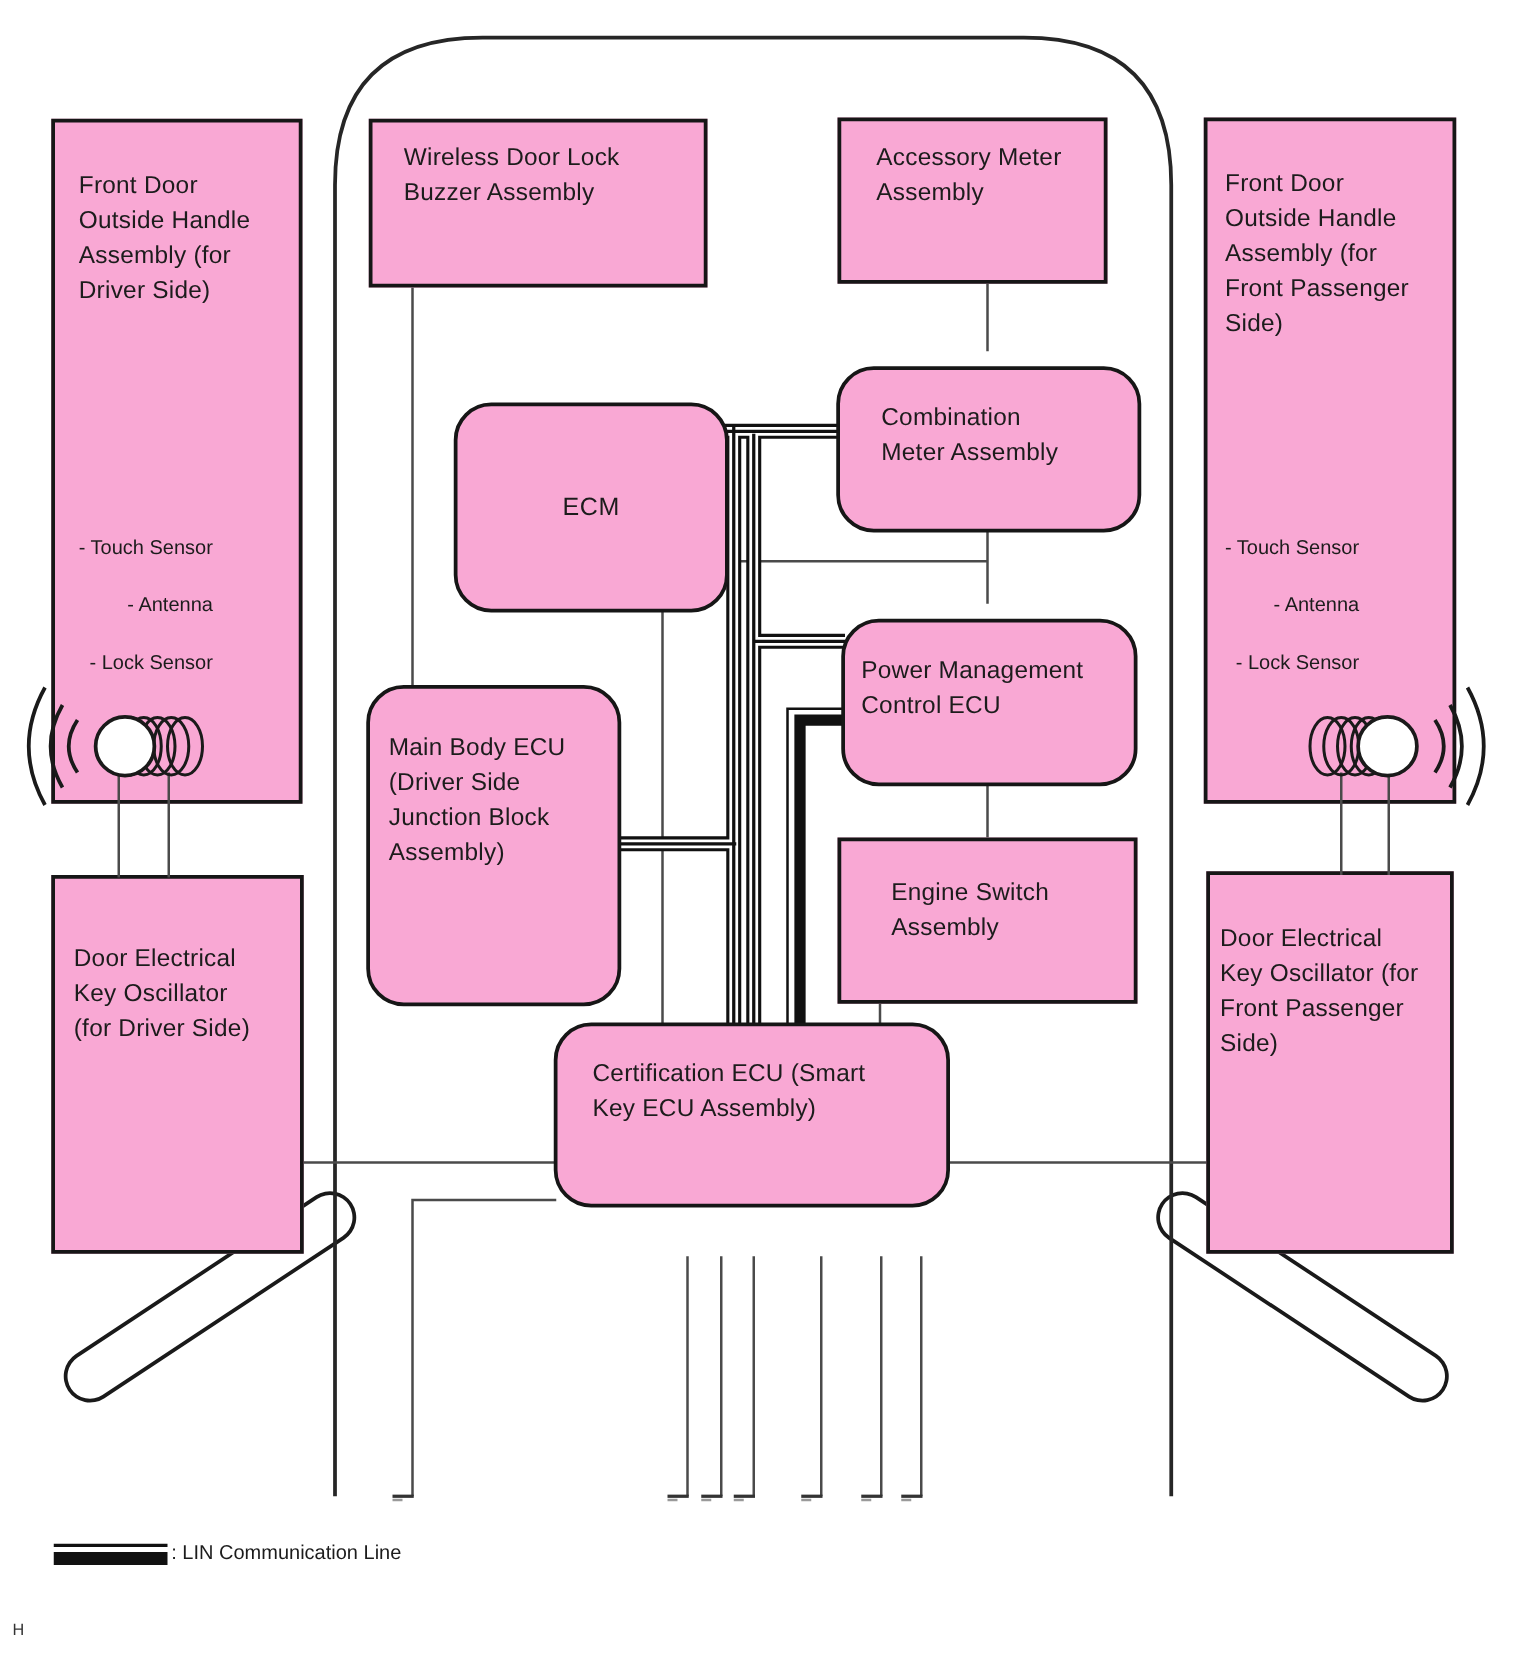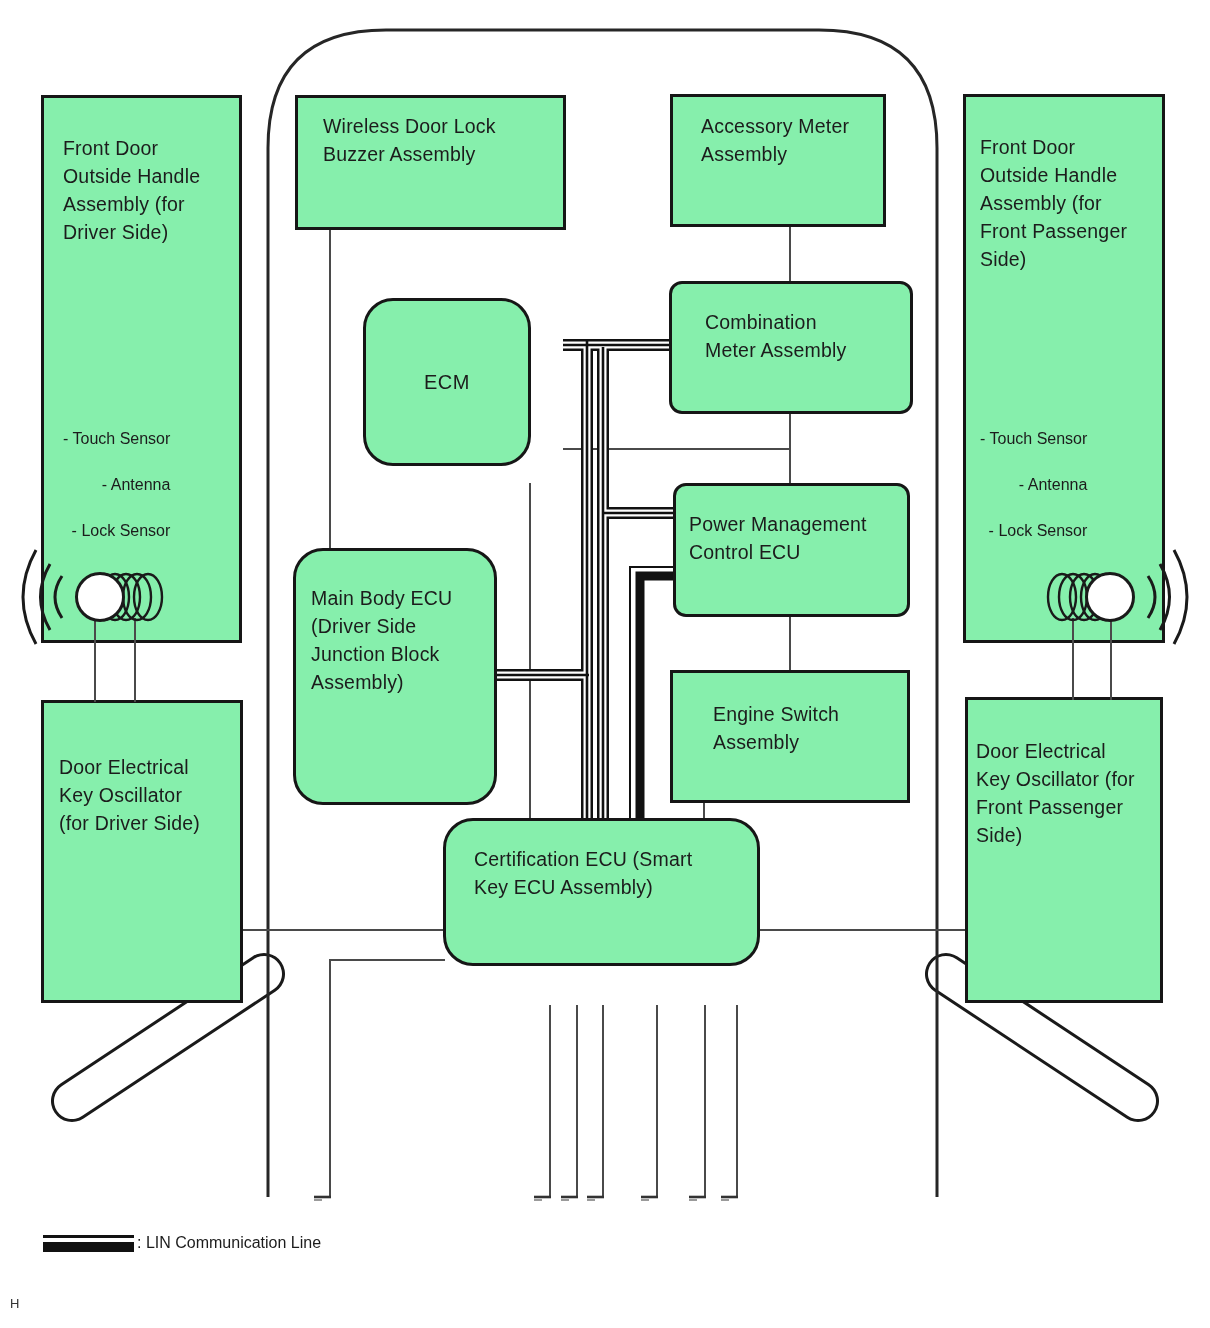--- a/index.html
+++ b/index.html
@@ -2,24 +2,24 @@
 <html><head>
 <meta charset="utf-8">
 <style>
   html,body{margin:0;padding:0;background:#ffffff;}
   #stage{
     position:relative;width:1210px;height:1328px;background:#fff;overflow:hidden;
     font-family:"Liberation Sans","DejaVu Sans",sans-serif;color:#1c1c1c;
   }
   svg.layer{position:absolute;left:0;top:0;pointer-events:none;}
   .box{
-    position:absolute;background:#86efac;border:3px solid #161616;box-sizing:border-box;z-index:1;
+    position:absolute;background:#f9a8d4;border:3px solid #161616;box-sizing:border-box;z-index:1;
   }
   .rounded{border-radius:30px;}
-  .rounded-sm{border-radius:13px;}
+  .rounded-sm{border-radius:30px;margin-top:12px;}
   .box .txt{
     position:absolute;font-size:19.5px;line-height:28px;white-space:pre-line;letter-spacing:0.2px;
   }
   .sensors{position:absolute;font-size:16px;text-align:right;}
   .sensors div{height:46px;line-height:46px;}
   .center-txt{
     position:absolute;inset:0;display:flex;align-items:center;justify-content:center;
     font-size:20px;letter-spacing:0.5px;
   }
   .legend-item{position:absolute;display:flex;align-items:center;z-index:3;}
@@ -148,21 +148,21 @@
   <div class="box" style="left:670px;top:94px;width:216px;height:133px;">
     <div class="txt" style="left:28px;top:15px;">Accessory Meter
 Assembly</div>
   </div>
 
   <div class="box rounded-sm" style="left:669px;top:281px;width:244px;height:133px;">
     <div class="txt" style="left:33px;top:24px;">Combination
 Meter Assembly</div>
   </div>
 
-  <div class="box rounded" style="left:363px;top:298px;width:168px;height:168px;">
+  <div class="box rounded" style="left:363px;top:322px;width:220px;height:168px;">
     <div class="center-txt">ECM</div>
   </div>
 
   <div class="box rounded-sm" style="left:673px;top:483px;width:237px;height:134px;">
     <div class="txt" style="left:13px;top:24px;">Power Management
 Control ECU</div>
   </div>
 
   <div class="box rounded" style="left:293px;top:548px;width:204px;height:257px;">
     <div class="txt" style="left:15px;top:33px;">Main Body ECU

